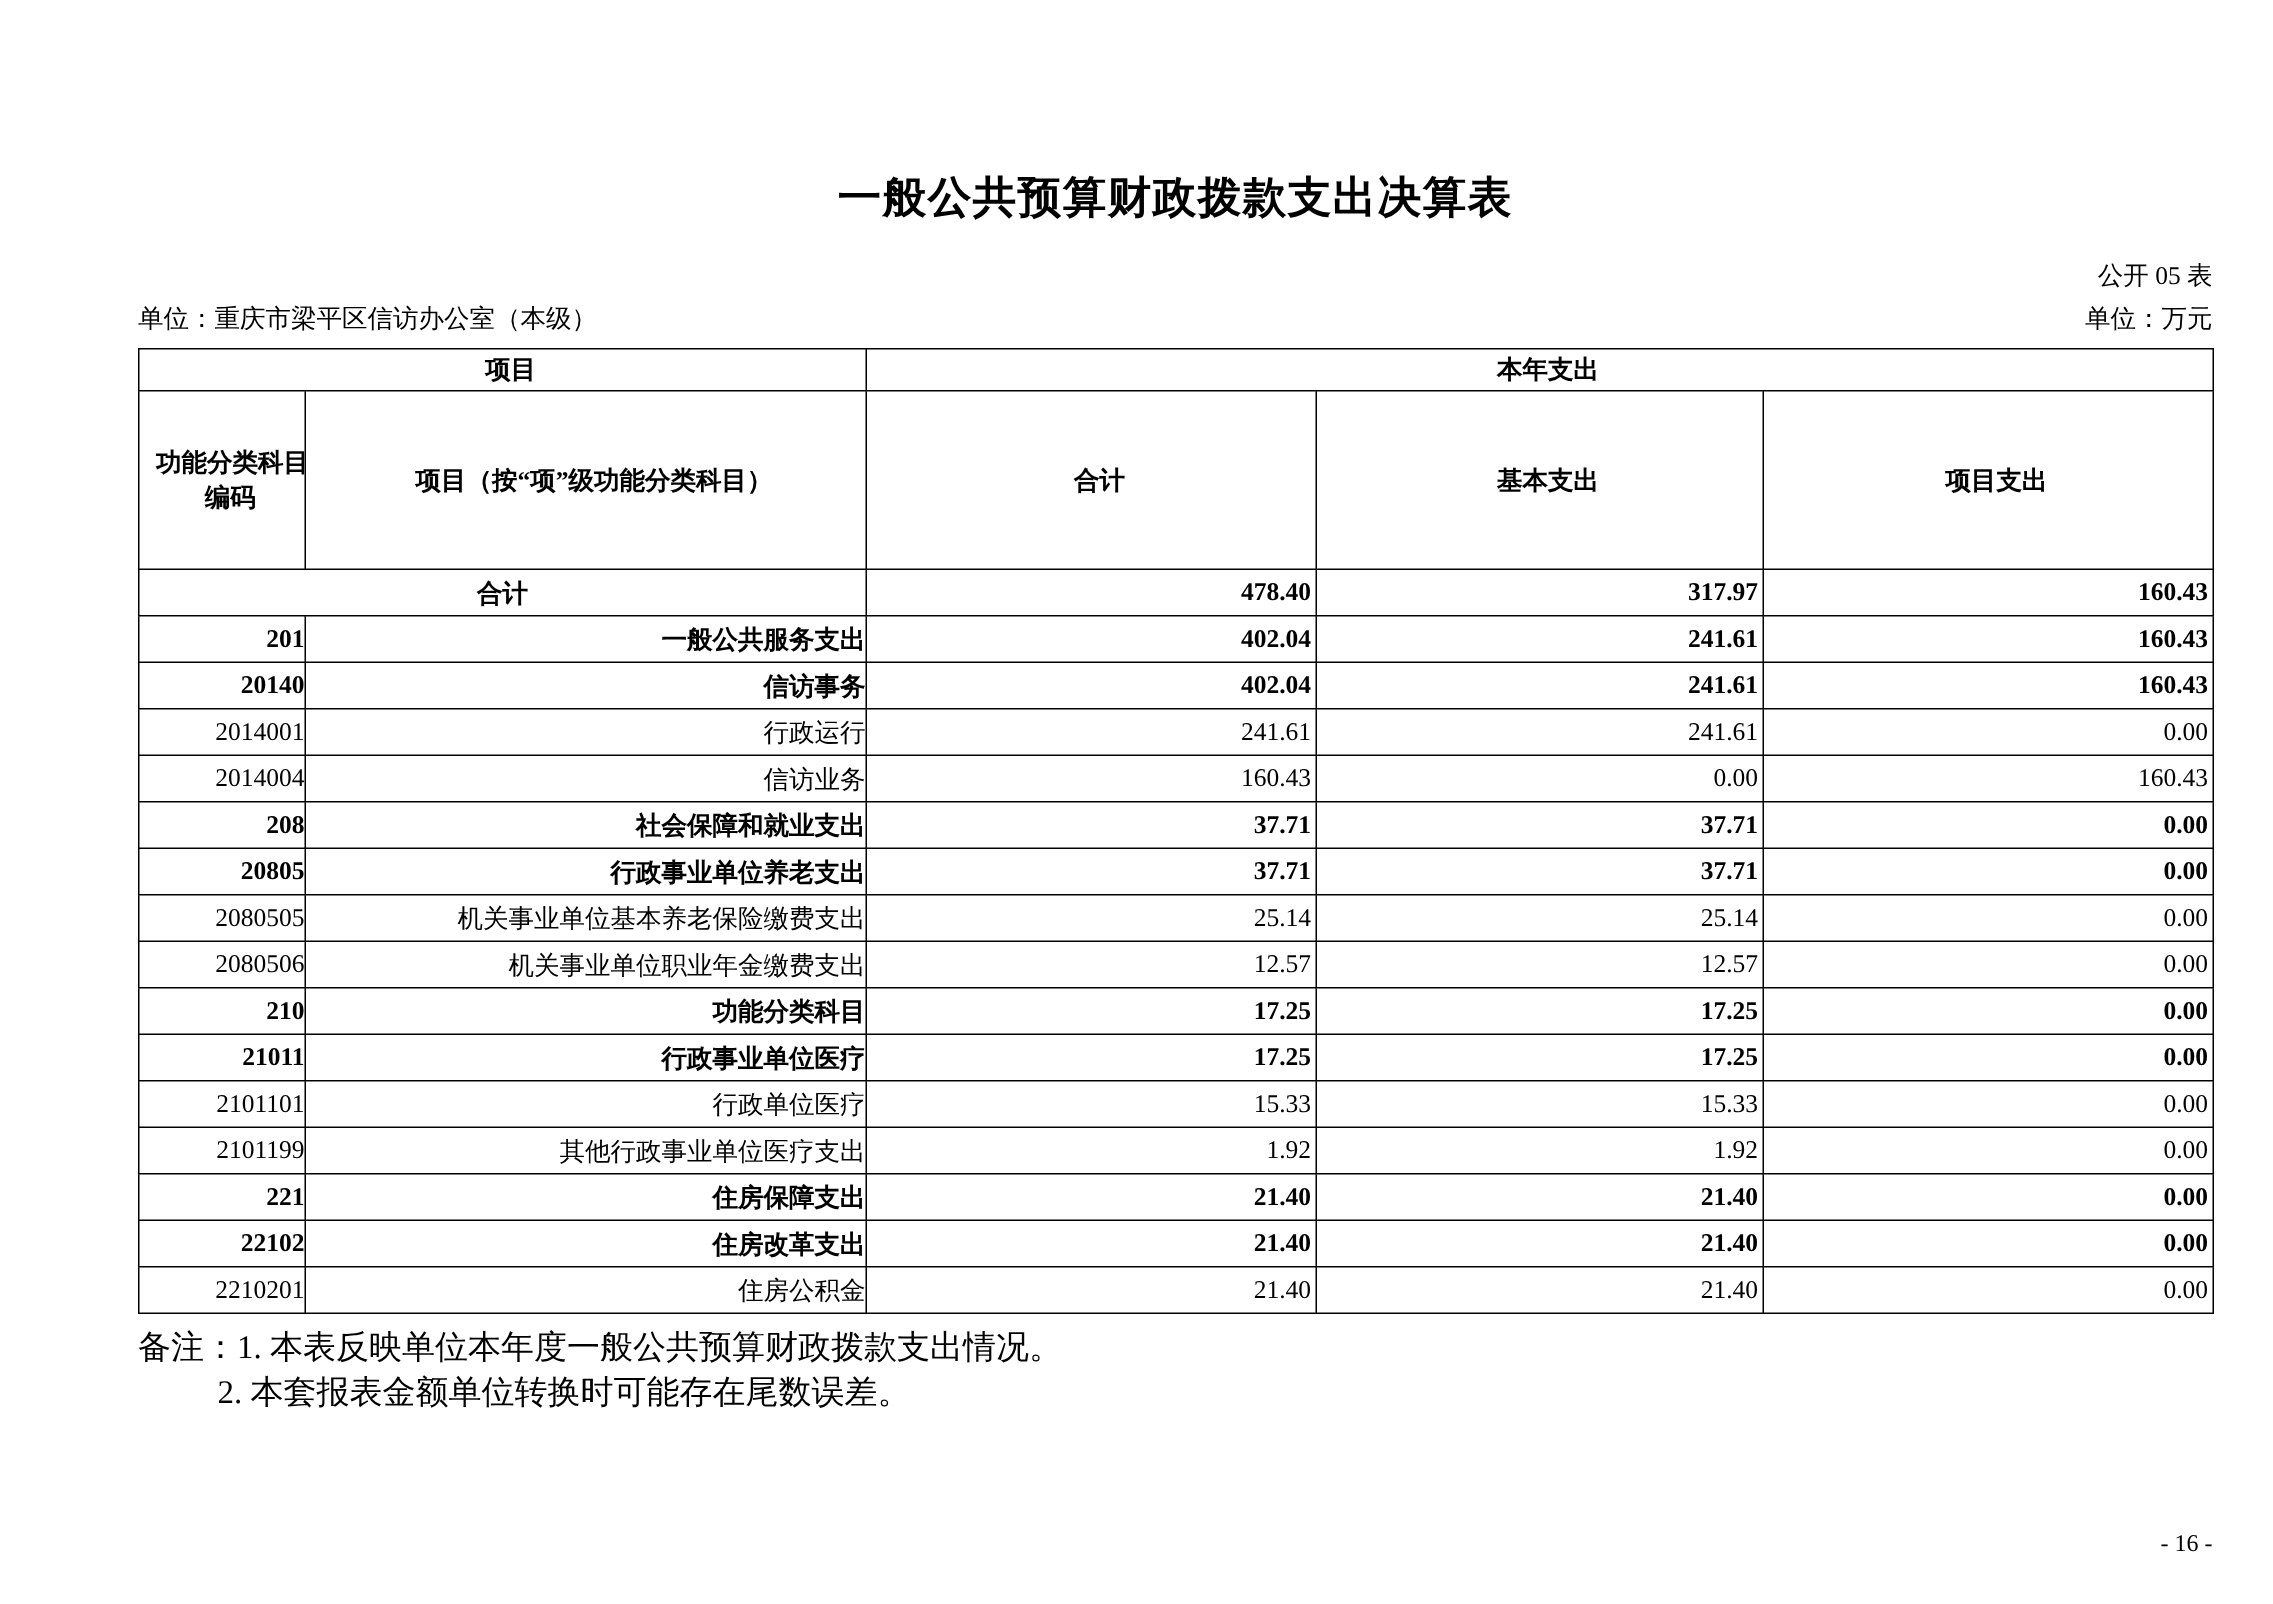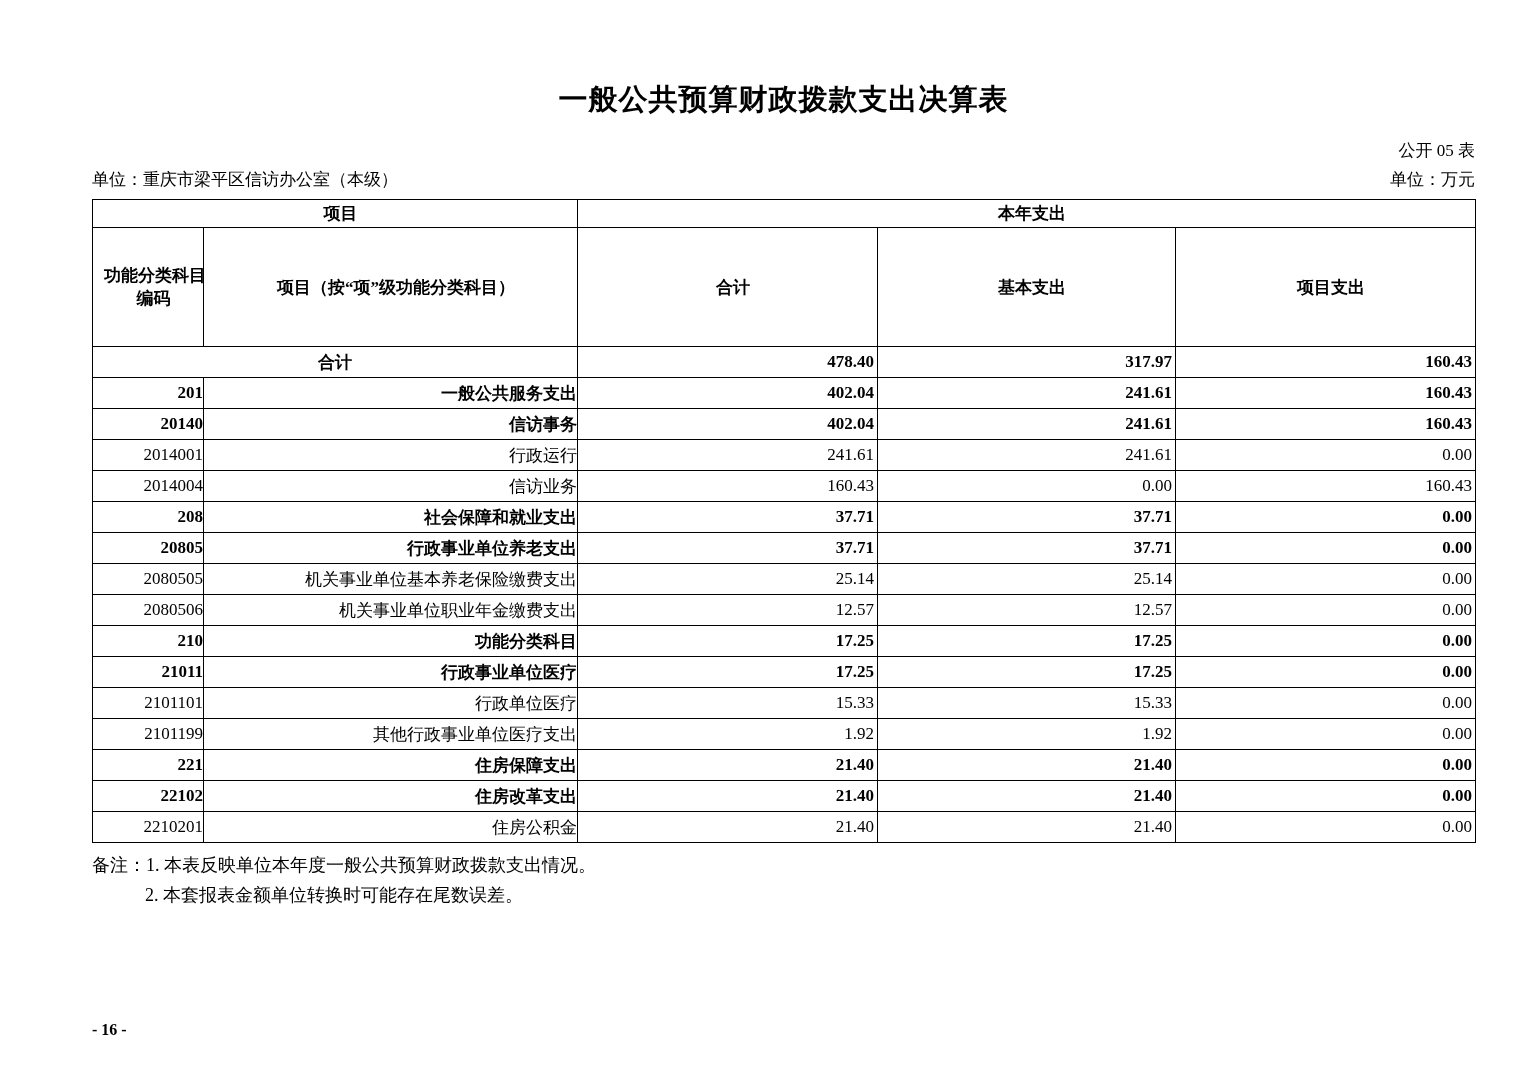--- a/index.html
+++ b/index.html
@@ -6,21 +6,21 @@
   html, body { background: #ffffff; }
   body {
     width: 1515px; height: 1069px;
     position: relative;
     font-family: "Liberation Serif", "DejaVu Serif", serif;
     color: #000000;
     overflow: hidden;
   }
   .container { position: absolute; left: 92px; top: 0; width: 1383px; }
   .doc-title {
-    margin-top: 83px;
+    margin-top: 116px;
     text-align: center;
     font-size: 29px;
     font-weight: bold;
     letter-spacing: 1px;
     line-height: 1.15;
   }
   .form-code { margin-top: 24px; text-align: right; font-size: 17px; line-height: 21px; }
   .unit-line {
     margin-top: 8px;
     display: flex; justify-content: space-between; align-items: flex-start;
@@ -43,28 +43,27 @@
   tr.hrow2 { height: 119px; }
   tr.trow  { height: 31px; }
   tr.drow  { height: 31px; }
   .hcell { text-align: center; font-weight: bold; padding-left: 11px; }
   .code-cell { text-align: right; padding-left: 20px; }
   .name-cell { text-align: right; padding-left: 5px; }
   .num-cell  { text-align: right; padding-right: 3px; }
   .total-label { text-align: center; font-weight: bold; }
   tr.trow td { font-weight: bold; }
   tr.bold td { font-weight: bold; }
-  .notes { margin-top: 7px; font-size: 18px; line-height: 30px; }
+  .notes { margin-top: 7px; font-size: 22px; line-height: 30px; }
   .note-line2 { padding-left: 53px; }
   .page-number {
     position: absolute;
     top: 1021px; left: 92px; width: 1383px;
-    text-align: left;
+    text-align: right;
     font-size: 16px;
-    font-weight: bold;
   }
 </style>
 </head>
 <body>
 
 <div class="container">
 
   <div class="doc-title">一般公共预算财政拨款支出决算表</div>
 
   <div class="form-code">公开 05 表</div>

